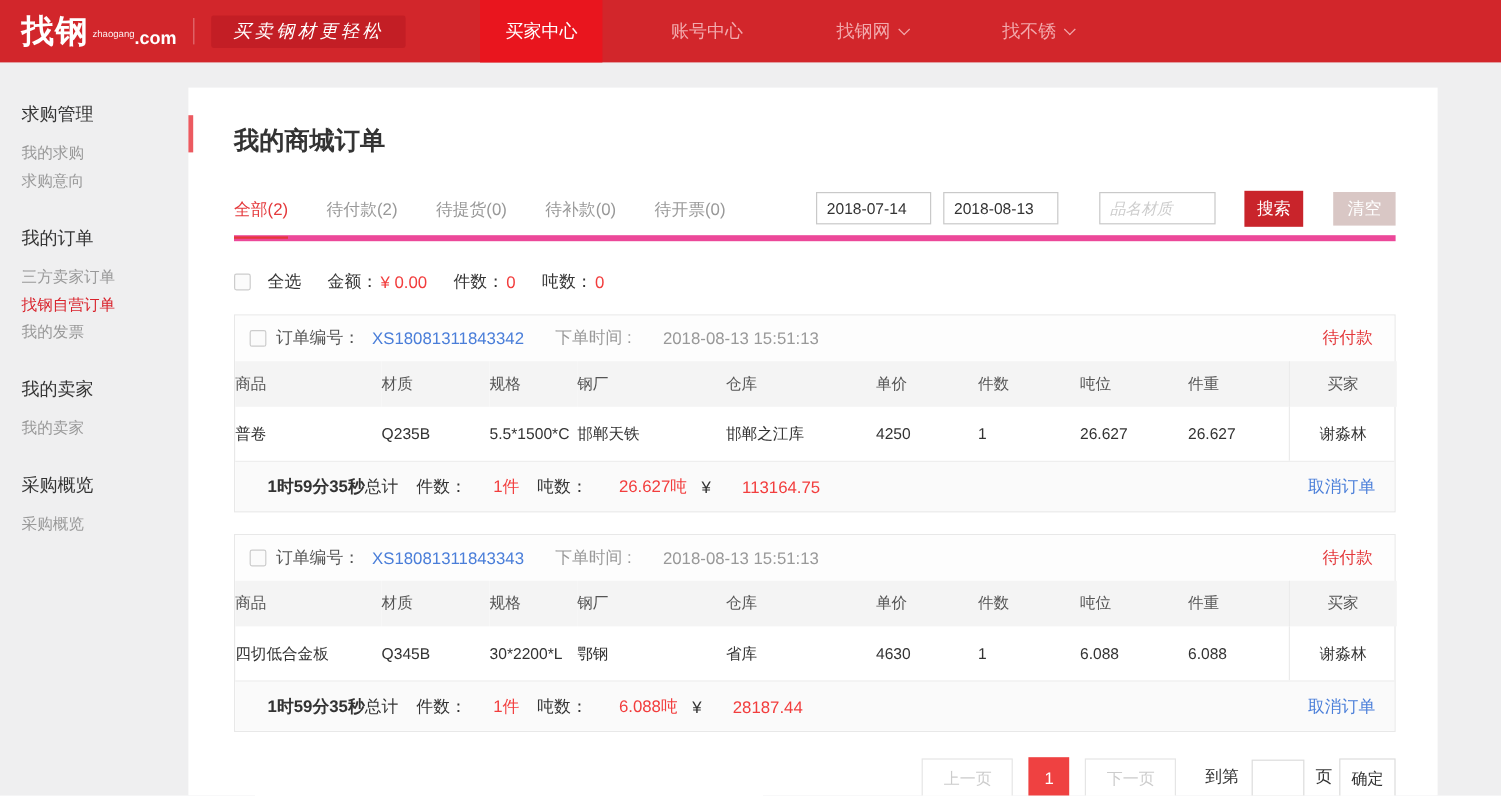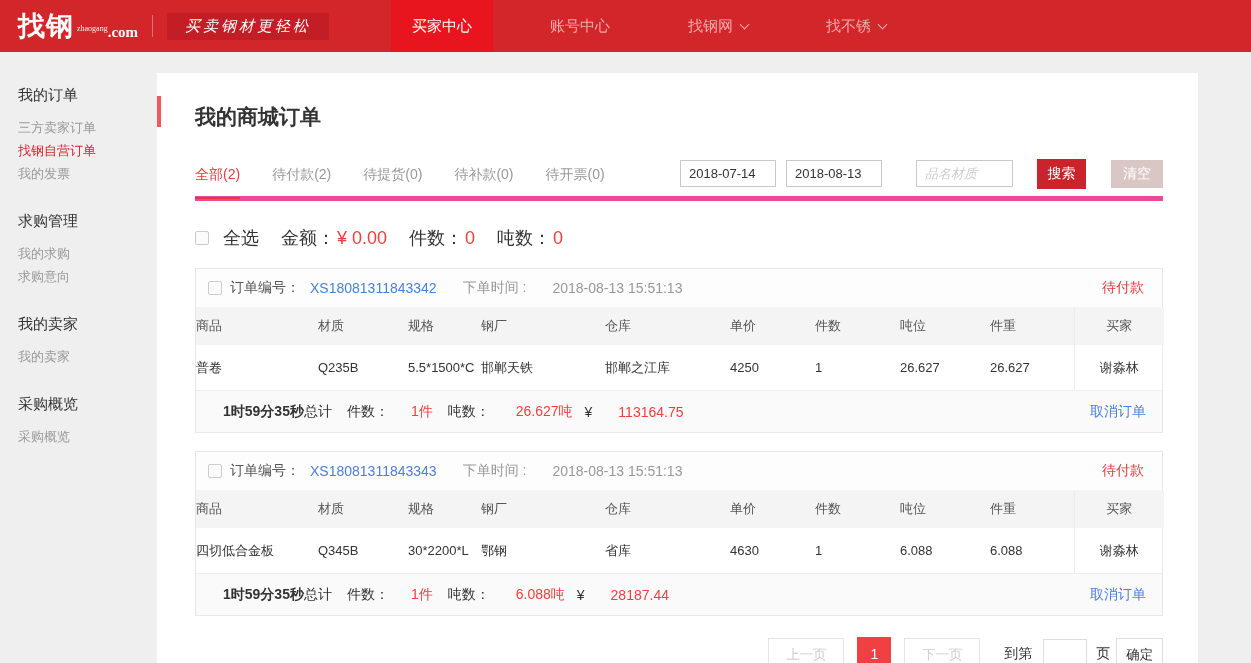--- a/index.html
+++ b/index.html
@@ -2,21 +2,21 @@
 <html><head>
 <meta charset="utf-8">
 <style>
   * { box-sizing: border-box; }
   html,body { margin:0; padding:0; }
   body {
     width:1251px; height:663px; overflow:hidden; position:relative;
     background:#efeff0; font-family:"Liberation Sans", sans-serif;
   }
   
-  .topbar { height:52px; background:#d2262b; display:flex; align-items:center;font-family:Liberation Serif, serif; }
+  .topbar { height:52px; background:#d2262b; display:flex; align-items:center; }
   .logo { display:flex; align-items:flex-end; margin-left:18px; color:#fff; cursor:pointer; }
   .logo-cn { font-size:27px; font-weight:bold; line-height:1; letter-spacing:1px; }
   .logo-right { display:flex; flex-direction:row; line-height:1; margin-left:3px; }
   .logo-sup { font-size:8px; opacity:.92; }
   .logo-com { font-size:15px; font-weight:bold; }
   .logo-divider { width:1px; height:22px; background:rgba(255,255,255,.35); margin:0 14px; }
   .slogan { background:#c31e25; color:#fff; font-size:15px; font-style:italic;
     padding:4px 18px; letter-spacing:3px; border-radius:2px; white-space:nowrap; }
   .topnav { display:flex; height:52px; margin-left:62px; }
   .topnav-item { padding:0 21px; height:52px; display:flex; align-items:center; gap:8px;
@@ -42,21 +42,21 @@
   .input-date, .input-keyword { height:27px; border:1px solid #c9c9c9; padding:0 8px;
     font-size:13px; color:#333; font-family:inherit; outline:none; }
   .input-date { width:96px; margin-left:10px; }
   .input-keyword { width:97px; margin-left:34px;font-style:italic; }
   .input-keyword::placeholder { color:#ccc; }
   .btn-search { width:49px; height:30px; background:#c9242b; color:#fff; border:none;
     font-size:14px; margin-left:24px; cursor:pointer; font-family:inherit; }
   .btn-clear { width:52px; height:28px; background:#d9c7c5; color:#fff; border:none;
     font-size:14px; margin-left:25px; cursor:pointer; font-family:inherit; }
   
-  .summary { display:flex; align-items:center; margin-top:25px; font-size:18px; color:#333; }
+  .summary { display:flex; align-items:center; margin-top:25px; font-size:14px; color:#333; }
   .cb { width:14px; height:14px; border:1px solid #ccc; background:#fbfbfb; border-radius:2px;
     flex:0 0 auto; cursor:pointer; }
   .summary .lbl-selectall { margin-left:14px; }
   .summary .lbl { margin-left:22px; }
   .red { color:#f23d3d; }
   .summary .val { margin-left:2px; }
   
   .order { border:1px solid #e8e8e8; margin-top:18px; }
   .order-head { height:38px; display:flex; align-items:center; padding:0 12px;
     font-size:14px; background:#fdfdfd; }
@@ -118,29 +118,29 @@
     </div>
     <div class="topnav-item">
       <span>找不锈</span>
       <span class="chev"></span>
     </div>
   </nav>
 </header>
 
 <aside class="sidebar">
   <div class="side-group">
+    <div class="side-title">求购管理</div>
+    <div class="side-item">我的求购</div>
+    <div class="side-item">求购意向</div>
+  </div>
+  <div class="side-group">
     <div class="side-title">我的订单</div>
     <div class="side-item">三方卖家订单</div>
     <div class="side-item active">找钢自营订单</div>
     <div class="side-item">我的发票</div>
-  </div>
-  <div class="side-group">
-    <div class="side-title">求购管理</div>
-    <div class="side-item">我的求购</div>
-    <div class="side-item">求购意向</div>
   </div>
   <div class="side-group">
     <div class="side-title">我的卖家</div>
     <div class="side-item">我的卖家</div>
   </div>
   <div class="side-group">
     <div class="side-title">采购概览</div>
     <div class="side-item">采购概览</div>
   </div>
 </aside>

